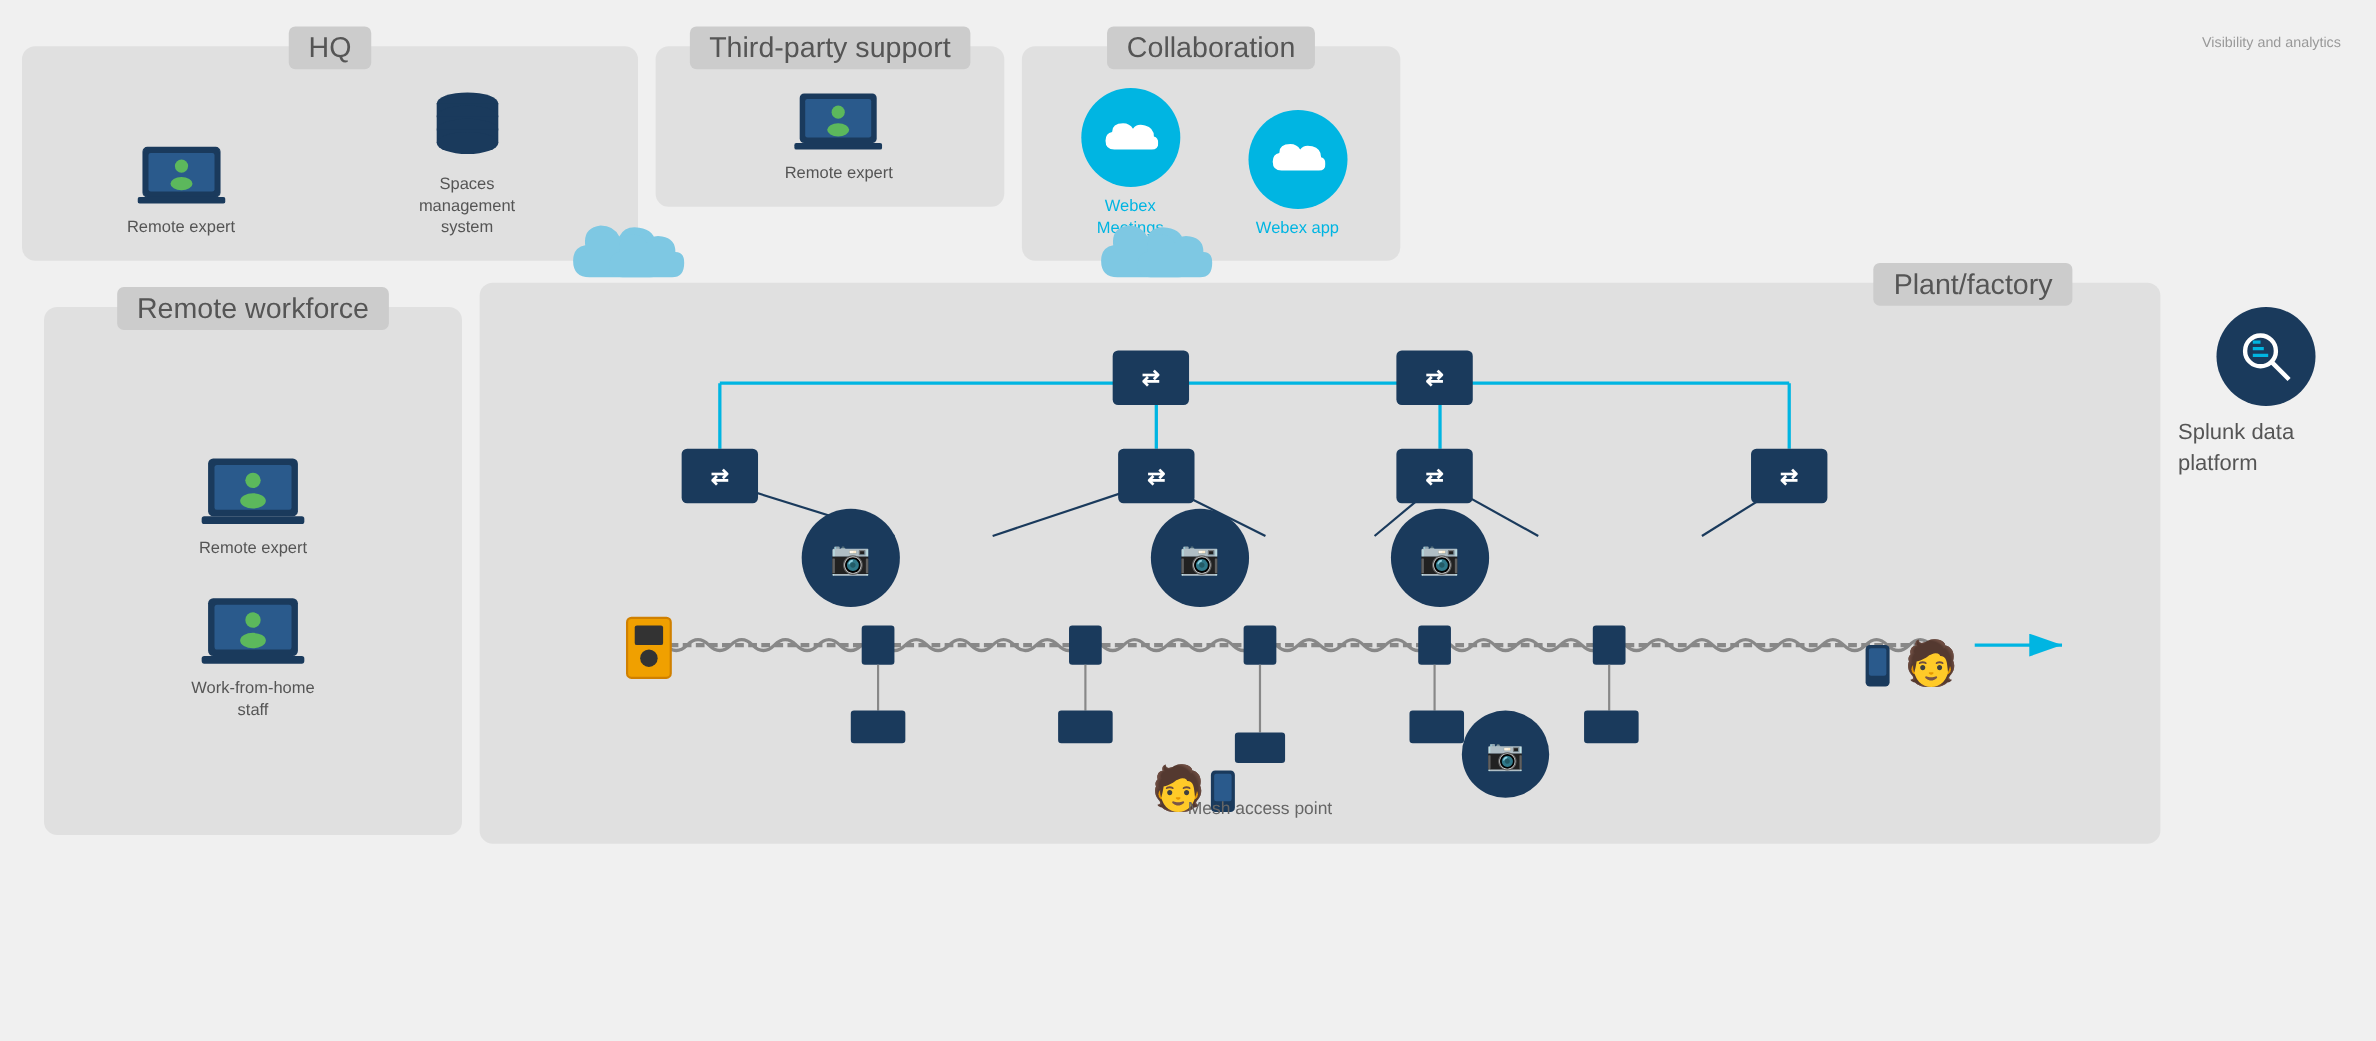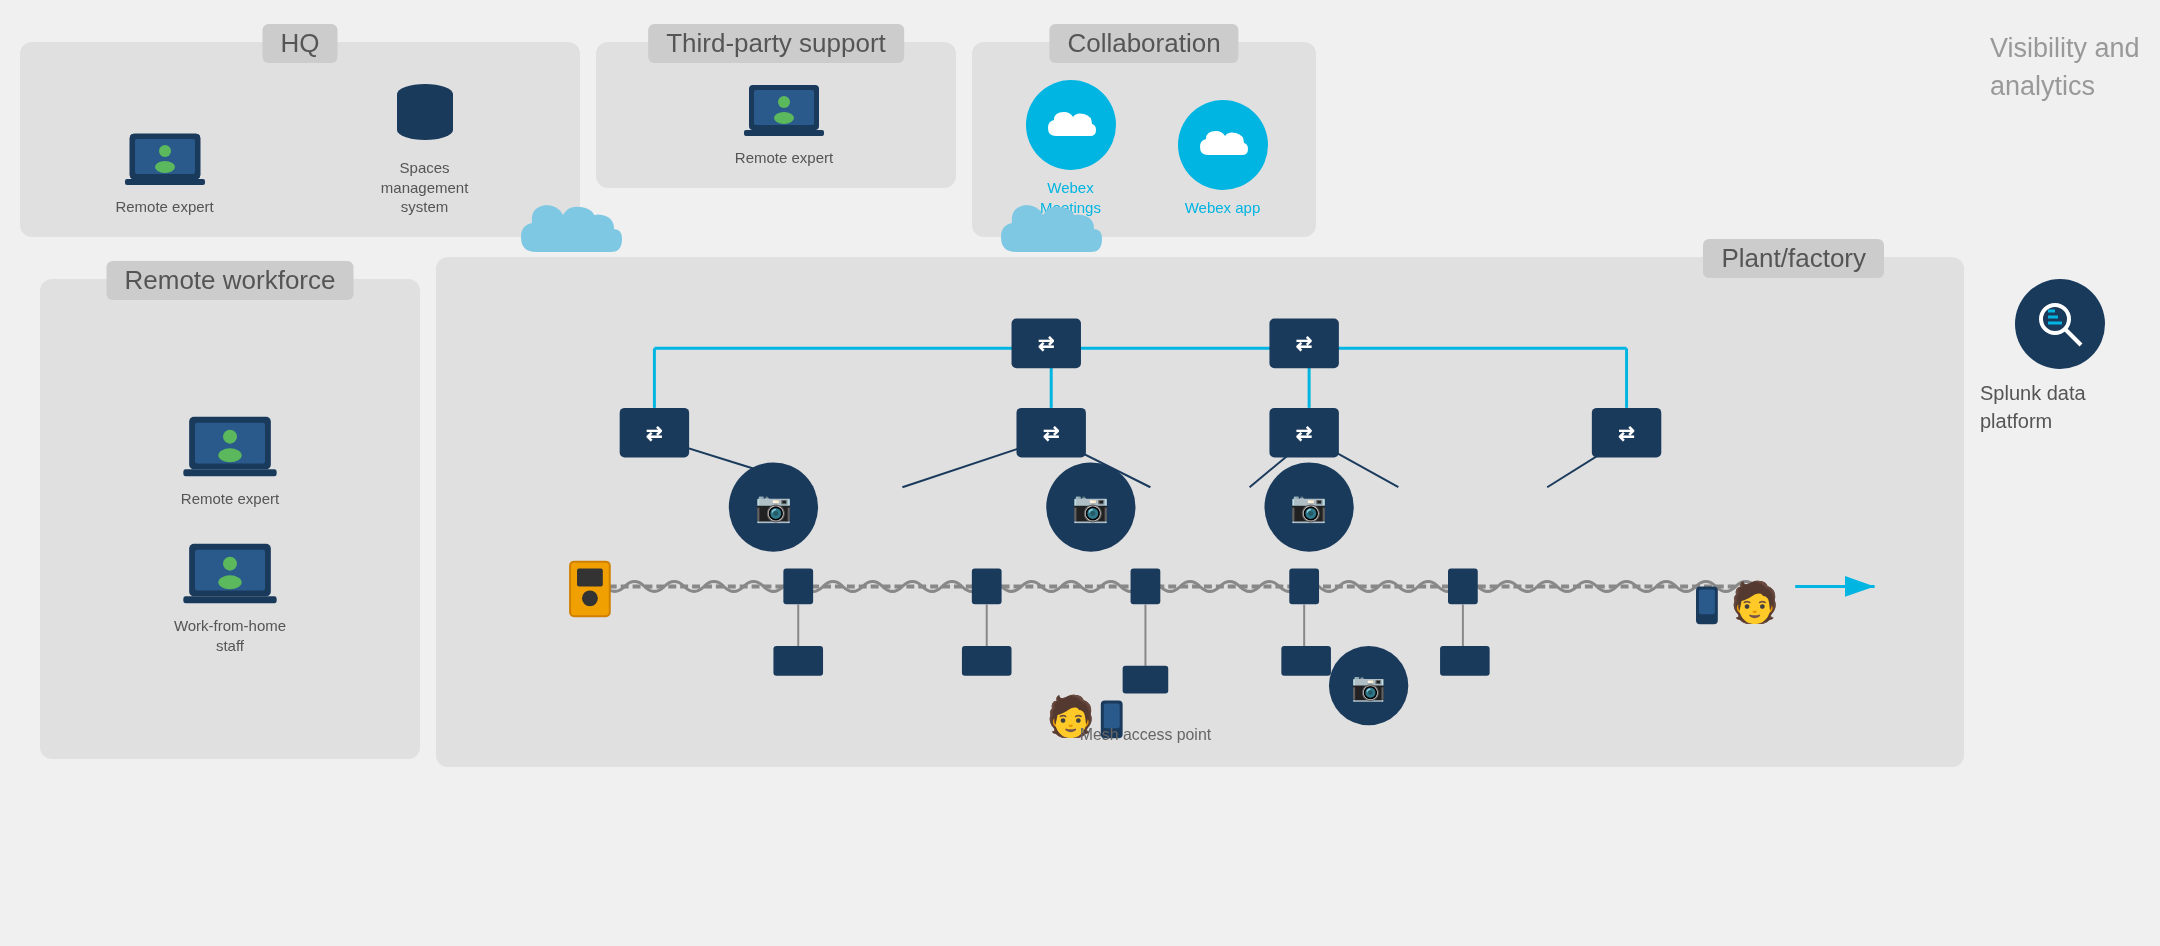--- a/index.html
+++ b/index.html
@@ -57,21 +57,21 @@
 
     .hq-panel .panel-content {
       display: flex;
       justify-content: space-around;
       align-items: flex-end;
       padding-top: 10px;
     }
 
     
     .third-party-panel {
-      width: 360px;
+      width: 317px;
       padding: 28px 4px 20px 20px;
       margin-top: 22px;
     }
 
     .third-party-panel .panel-content {
       display: flex;
       justify-content: center;
       align-items: flex-end;
       padding-top: 10px;
     }
@@ -250,21 +250,21 @@
             <svg width="50" height="35" viewBox="0 0 50 35">
               <path d="M10 28 Q2 28 2 20 Q2 13 8 12 Q8 4 18 4 Q24 4 27 9 Q30 4 38 6 Q46 8 46 16 Q50 17 50 22 Q50 28 44 28 Z" fill="white"></path>
             </svg>
           </div>
           <span class="collab-webex-label">Webex app</span>
         </div>
 
       </div>
     </div>
 
-    <div style="margin-left: auto; margin-top: 10px; text-align: left; color: #999; font-size: 27px; line-height: 1.4; width: 150px;">
+    <div style="margin-left: auto; margin-top: 10px; text-align: center; color: #999; font-size: 13px; line-height: 1.4; width: 150px;">
       <span>Visibility and analytics</span>
     </div>
   </div>
 
   <div class="bottom-row">
 
     <div class="panel remote-panel">
       <div class="panel-title">Remote workforce</div>
       <div class="panel-content">
 

